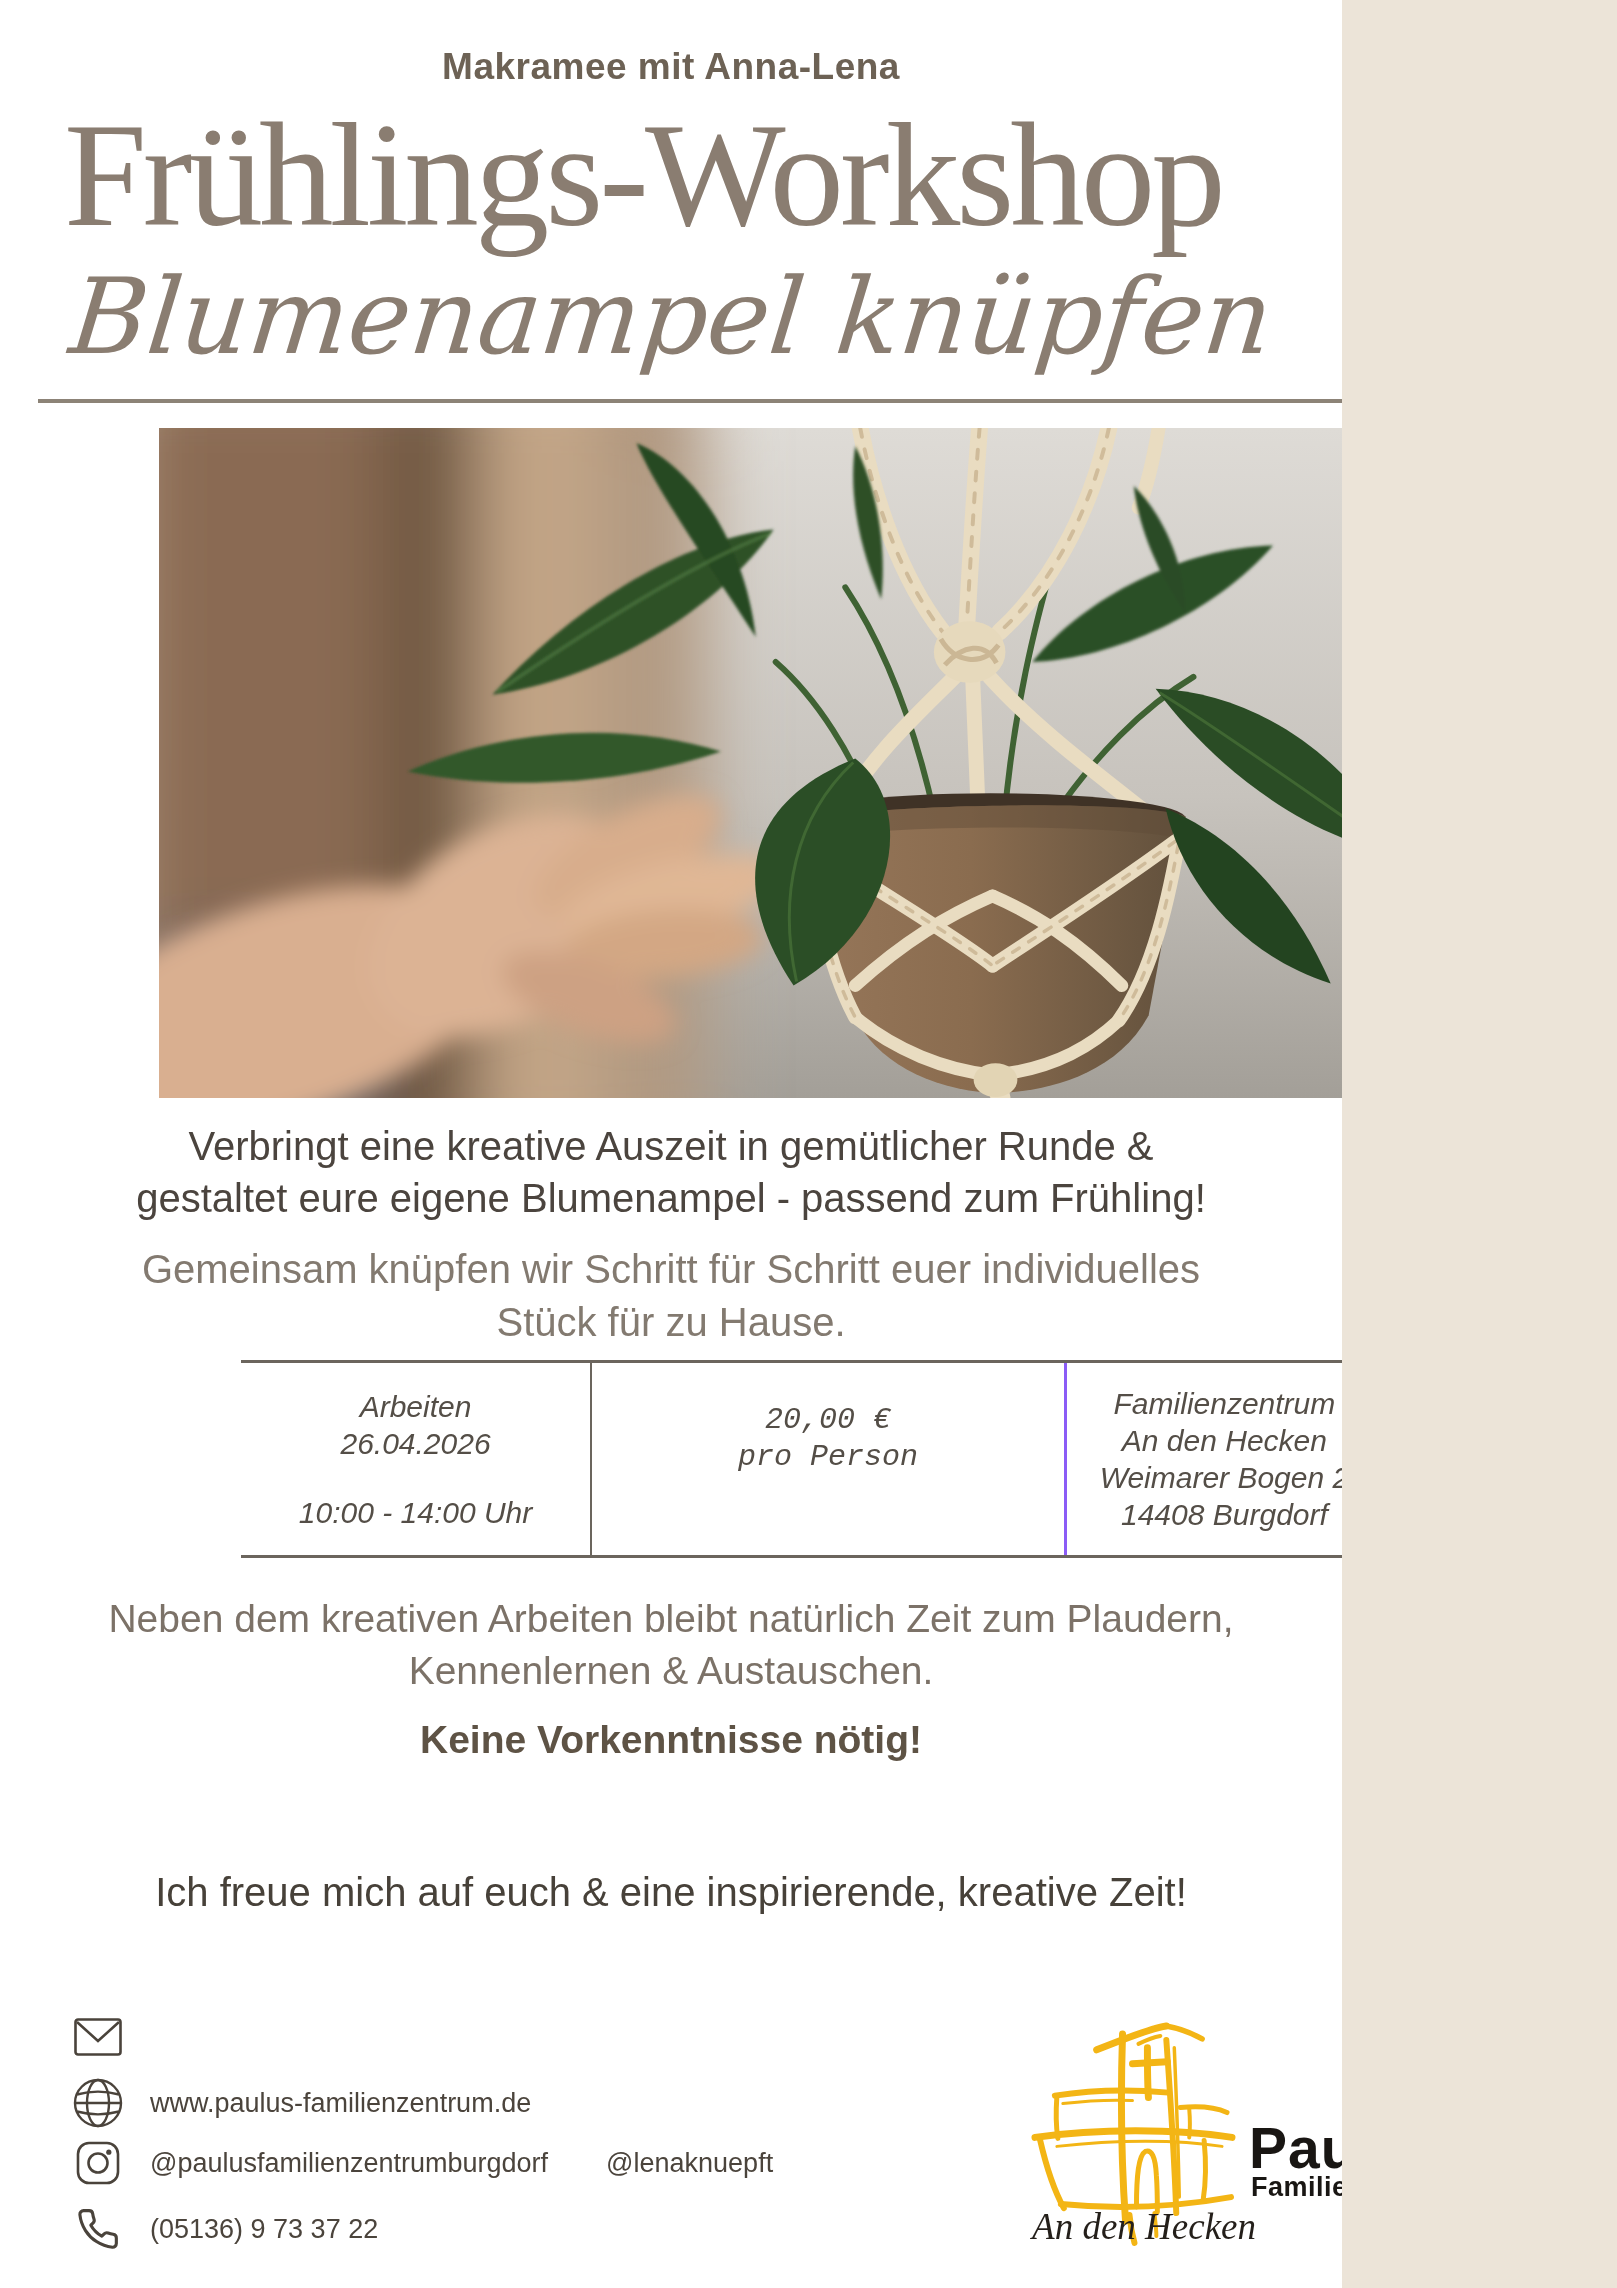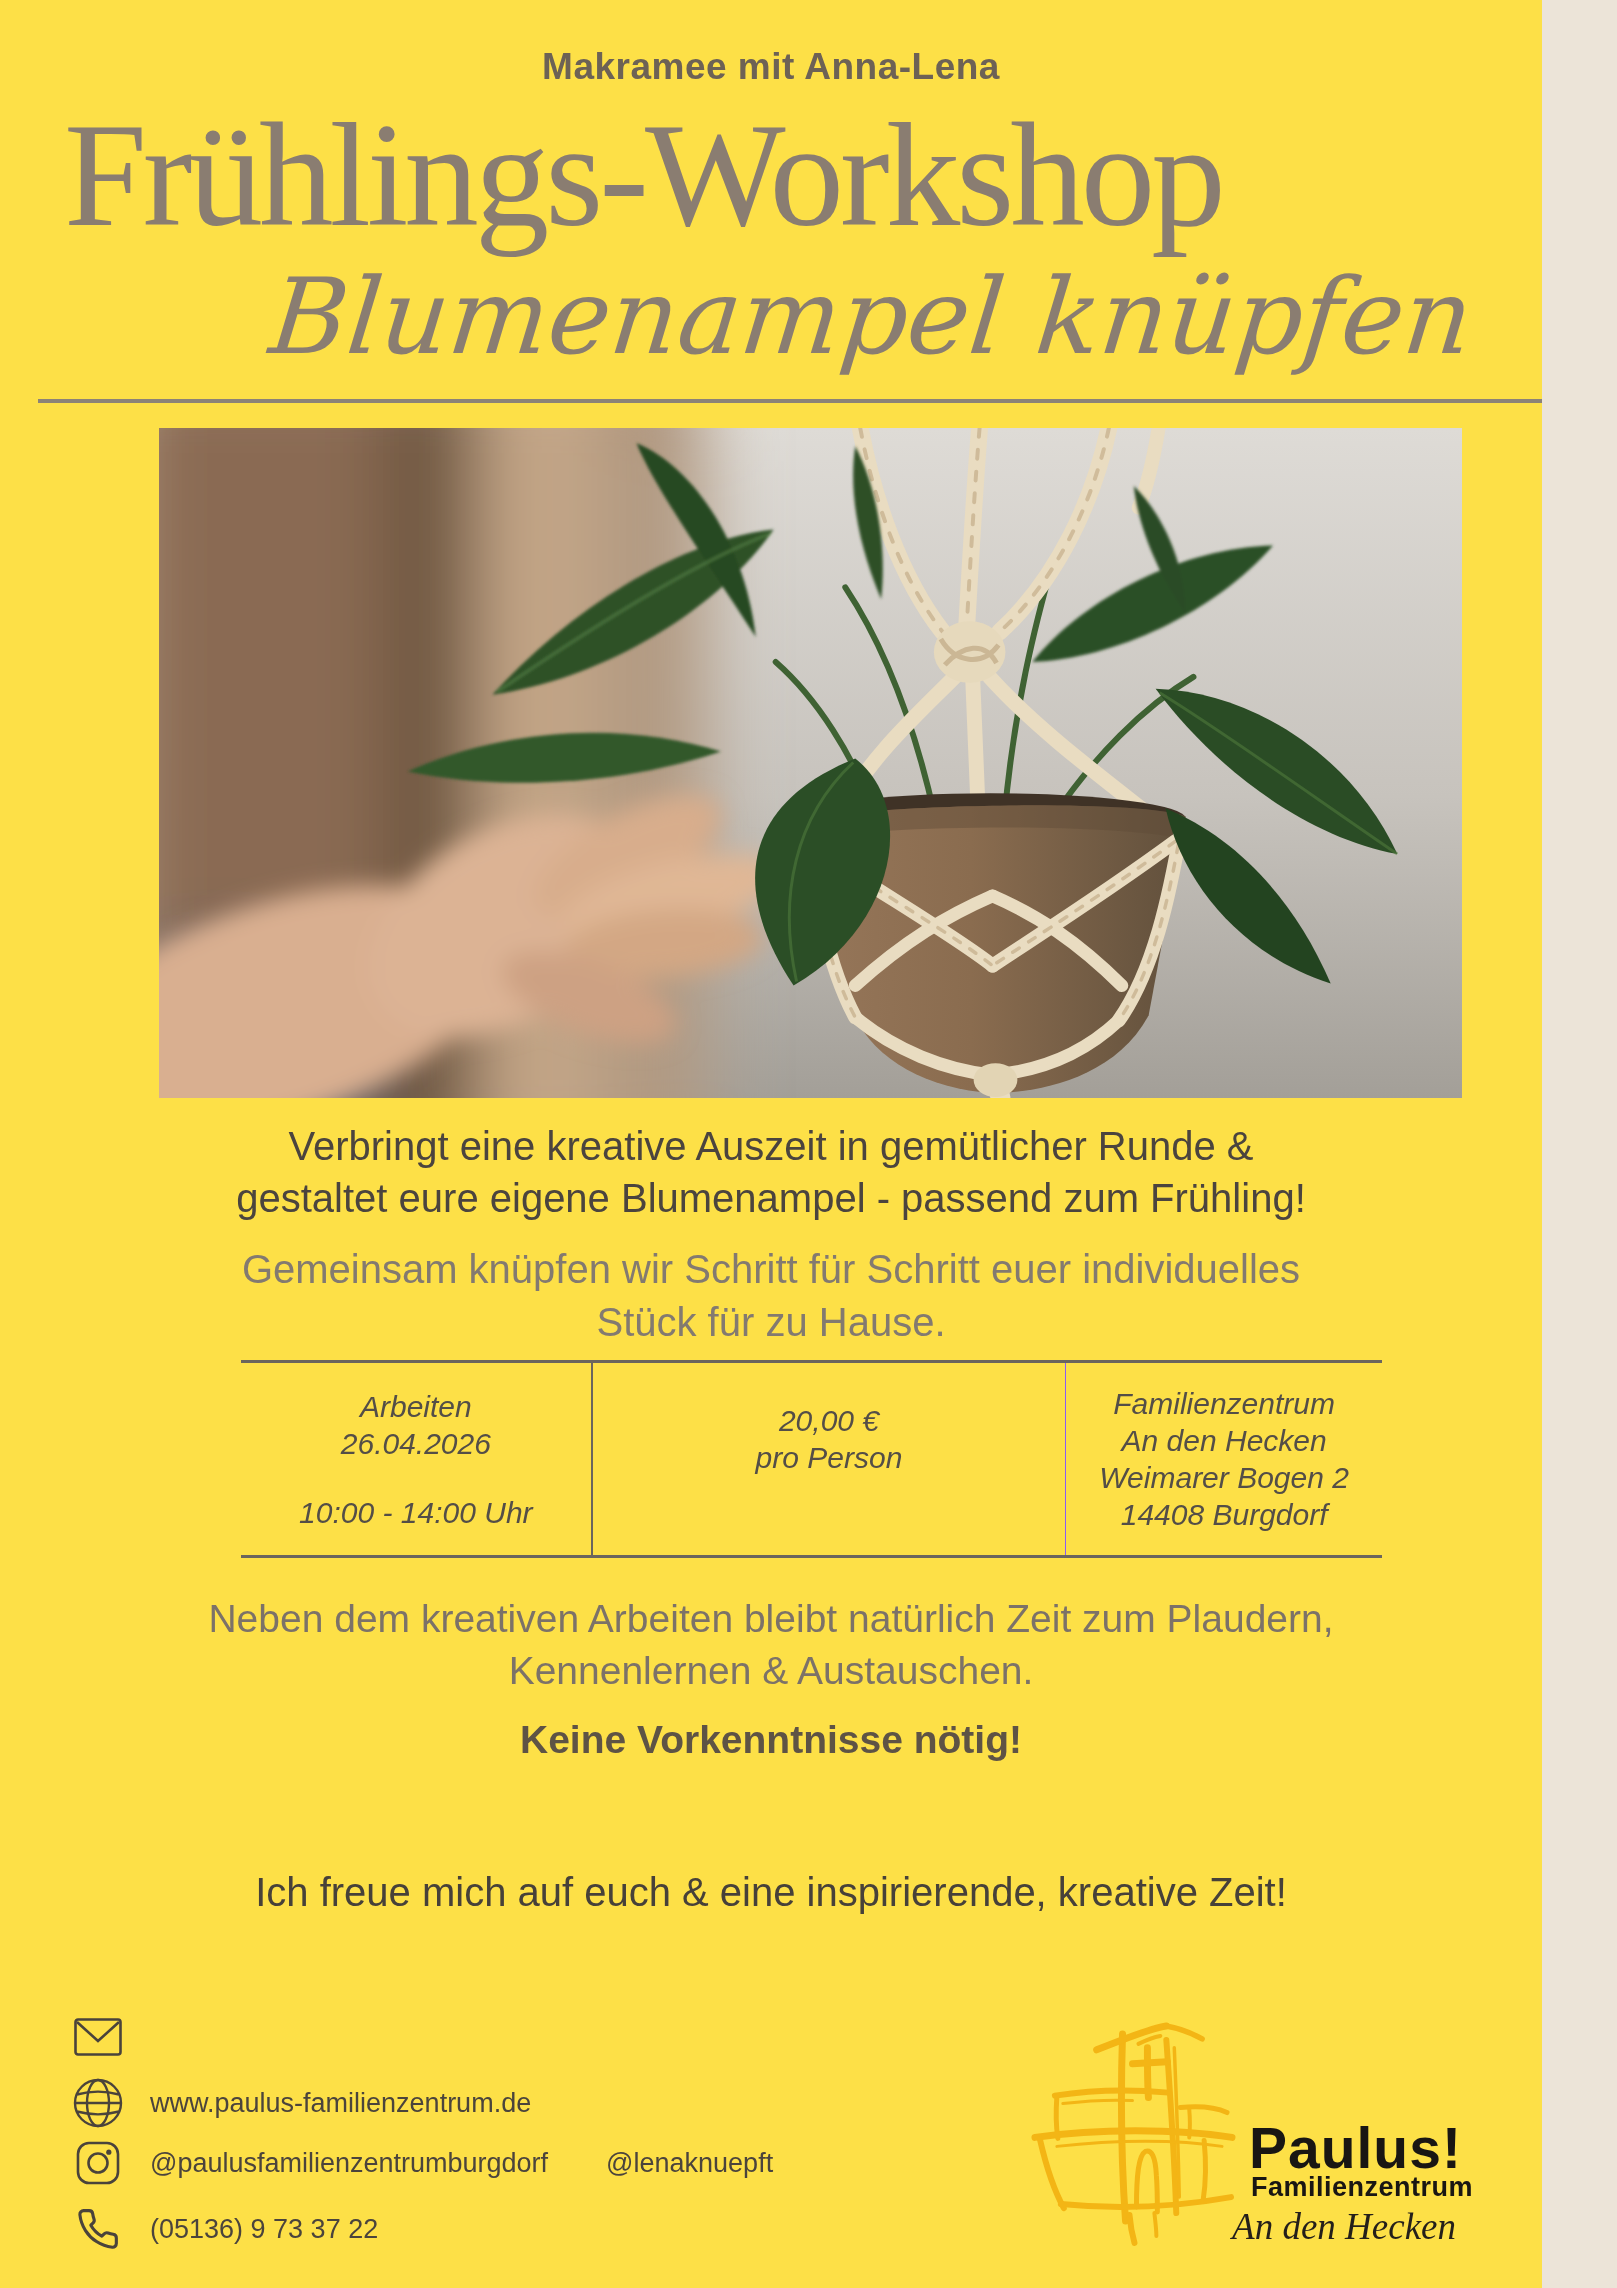--- a/index.html
+++ b/index.html
@@ -1,16 +1,16 @@
 <!DOCTYPE html>
 <html><head>
 <meta charset="utf-8">
 <style>
   html,body{margin:0;padding:0;background:#ece4d8;}
-  .page{position:relative;width:1542px;height:2289px;background:#fde047;overflow:hidden;
+  .page{position:relative;width:1342px;height:2289px;background:#ffffff;overflow:hidden;
         font-family:"Liberation Sans",sans-serif;color:#454039;}
   .abs{position:absolute;}
   .center{left:0;width:100%;text-align:center;}
 
   .kicker{top:46px;font-size:37px;font-weight:bold;color:#6d6255;letter-spacing:0.5px;}
   .title{left:64px;top:100px;font-family:"Liberation Serif",serif;font-size:149px;line-height:1;
          color:#8a7d71;letter-spacing:-4px;white-space:nowrap;}
   .subtitle{right:70px;top:265px;font-family:"DejaVu Serif",serif;font-style:italic;font-size:105px;
             line-height:1;color:#8a7d71;transform:skewX(-6deg);white-space:nowrap;}
   .rule{top:399px;left:38px;width:1544px;height:4px;background:#8c8377;}
@@ -24,22 +24,22 @@
   .p3{top:1593px;font-size:39px;color:#7c7268;}
   .bold-note{top:1718px;font-size:39px;font-weight:bold;color:#5e5345;}
   .note2{top:1768px;font-size:39px;color:#6f685e;}
   .closing{top:1870px;font-size:40px;color:#474139;}
 
   .info-table{top:1360px;left:241px;width:1141px;height:192px;display:flex;
               border-top:3px solid #6b655d;border-bottom:3px solid #6b655d;
               font-style:italic;font-size:30px;line-height:37px;color:#544e47;}
   .cell{display:flex;flex-direction:column;justify-content:center;align-items:center;text-align:center;}
   .cell-schedule{width:350px;}
-  .cell-price{width:473px;border-left:2px solid #6b655d;border-right:1px solid #8b5cf6;
-              transform:translateY(0);}
+  .cell-price{width:473px;border-left:2px solid #6b655d;border-right:3px solid #8b5cf6;
+              transform:translateY(0);font-family:Liberation Mono, monospace;}
   .cell-price .inner{transform:translateY(-20px);}
   .cell-venue{width:316px;}
   .sched-time{margin-top:32px;}
 
   .contact-row{left:70px;display:flex;align-items:center;gap:24px;color:#4b443c;font-size:27px;}
   .contact-row .icon{width:56px;display:flex;justify-content:center;}
   .c1{top:2015px;height:44px;}
   .c2{top:2076px;height:54px;}
   .c3{top:2138px;height:50px;}
   .c4{top:2204px;height:50px;}

